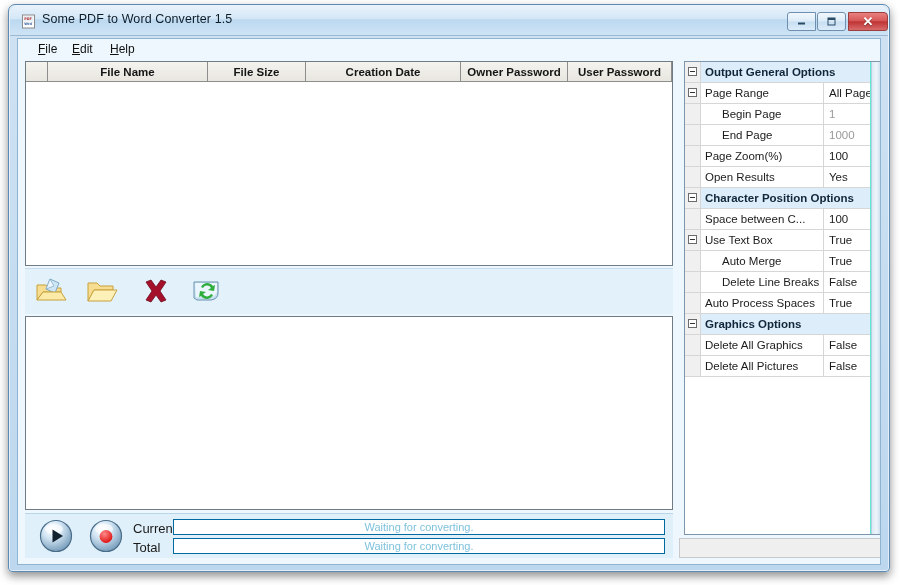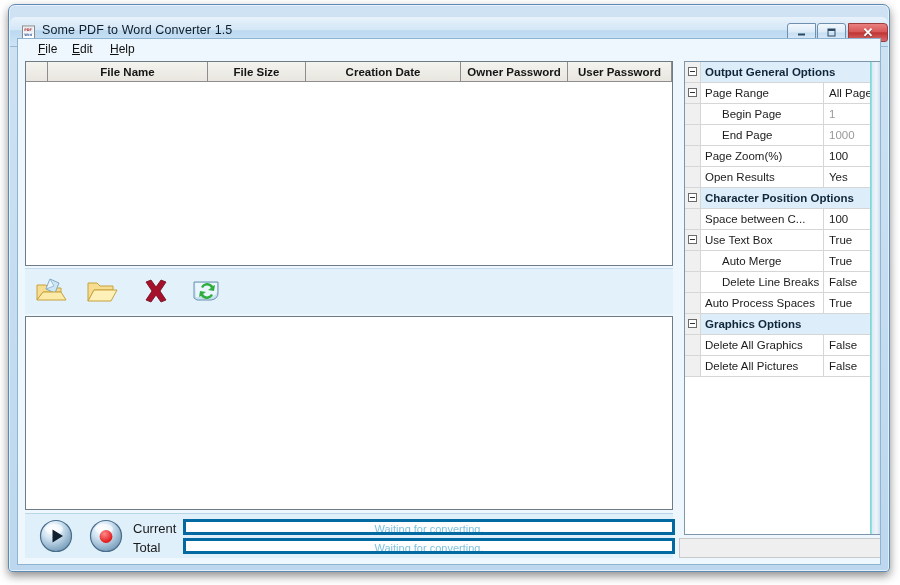--- a/index.html
+++ b/index.html
@@ -30,21 +30,21 @@
     border-radius: 7px 7px 4px 4px;
     background: linear-gradient(to bottom, #cfe2f3 0%, #bcd7ee 100%);
     box-shadow: 0 4px 10px rgba(0,0,0,0.45), 0 0 0 1px rgba(255,255,255,0.55) inset;
     box-sizing: border-box;
     padding: 0;
   }
 
   
   #titlebar {
     position: absolute;
-    left: 1px; top: 12px;
+    left: 1px; top: 1px;
     width: 878px; height: 30px;
     border-radius: 6px 6px 0 0;
     background: linear-gradient(to bottom,
                 #e8f2fb 0%, #d4e7f7 42%, #bcd9f0 46%, #cfe4f6 100%);
     overflow: hidden;
     text-decoration: underline;
   }
   #titlebar::after {
     content: "";
     position: absolute;
@@ -220,24 +220,24 @@
     position: absolute;
     font-size: 13px;
     color: #1a1a1a;
     white-space: nowrap;
   }
   #lbl-current { left: 108px; top: 72px; }
   #lbl-total   { left: 108px; top: 92px; }
 
   .progbar {
     position: absolute;
-    left: 158px;
+    left: 148px;
     width: 492px; height: 16px;
     background: #ffffff;
-    border: 3px solid #0369a1;
+    border: 1px solid #0369a1;
     box-sizing: border-box;
     overflow: hidden;
   }
   .progbar .ptext {
     position: absolute;
     left: 0; right: 0; top: 0;
     line-height: 14px;
     text-align: center;
     font-size: 11px;
     color: #7fc2dd;

